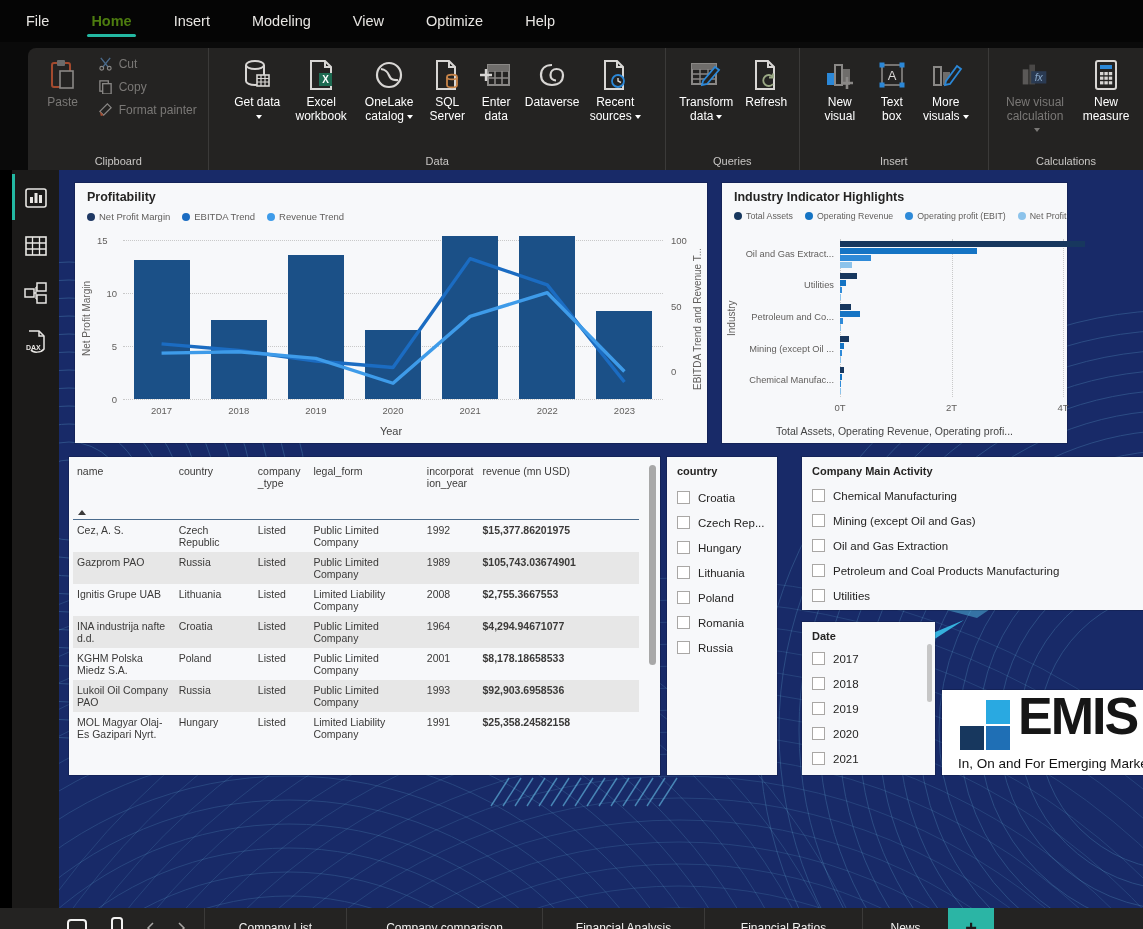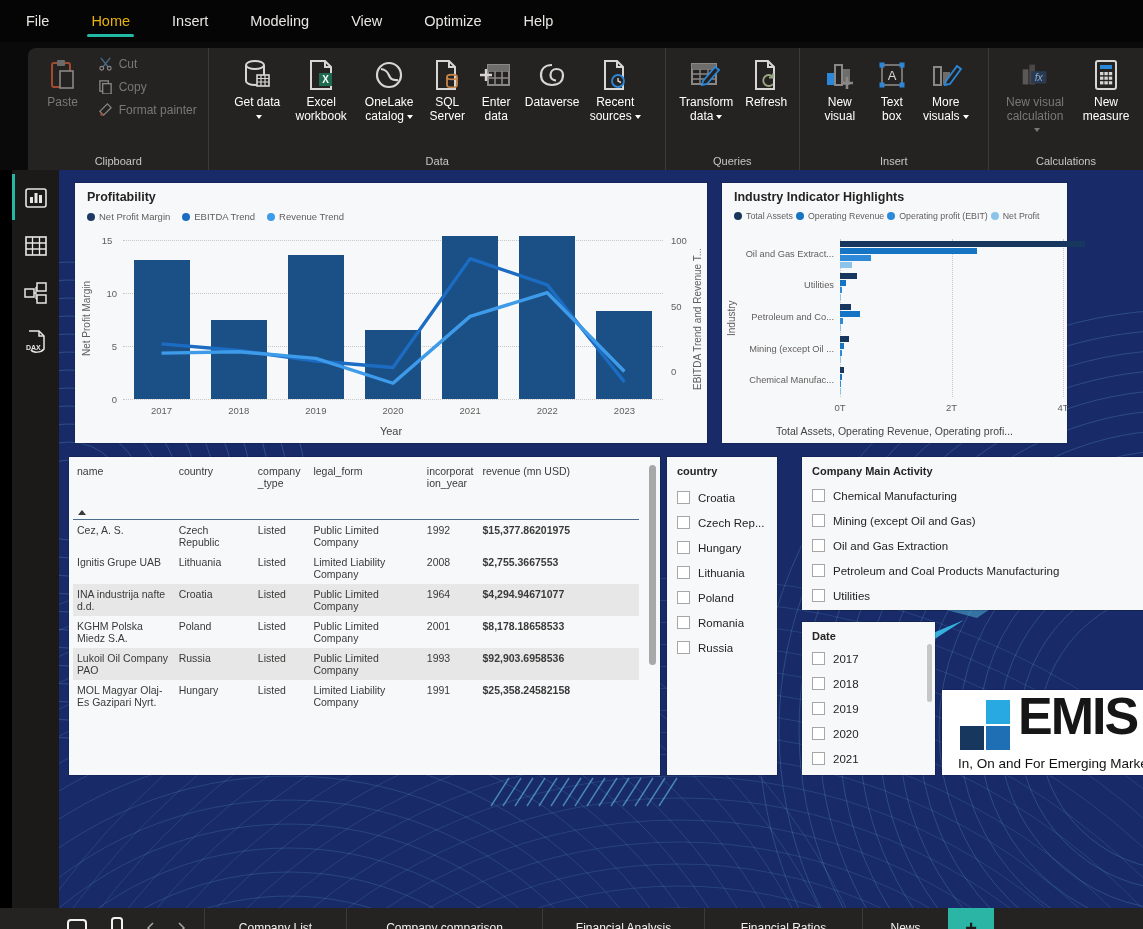--- a/index.html
+++ b/index.html
@@ -4,21 +4,21 @@
 <style>
   * { margin:0; padding:0; box-sizing:border-box; }
   html,body { width:1143px; height:929px; overflow:hidden; background:#000;
     font-family:"Liberation Sans", sans-serif; }
   .app { position:relative; width:1143px; height:929px; }
 
   
   .menubar { position:absolute; top:0; left:0; width:100%; height:42px; background:#050505;
     display:flex; align-items:center; padding-left:24px; gap:38px; }
   .menu-item { color:#e8e6e3; font-size:14.5px; cursor:default; position:relative; padding:6px 2px; }
-  .menu-item.active { color:#eab308; font-weight:normal; }
+  .menu-item.active { color:#4d7c0f; font-weight:bold; }
   .menu-item.active::after { content:""; position:absolute; left:-2px; right:-2px; bottom:-2px;
     height:3px; border-radius:2px; background:#23B8A2; }
 
   
   .ribbon { position:absolute; top:42px; left:0; width:100%; height:128px; background:#0a0a0a; }
   .ribbon-panel { position:absolute; left:28px; top:6px; right:0; bottom:0;
     background:#242322; border-radius:8px 0 0 0; display:flex; }
   .rgroup { position:relative; border-right:1px solid #3b3a39; padding:6px 6px 20px 6px;
     display:flex; align-items:flex-start; justify-content:center; }
   .rgroup-label { position:absolute; bottom:3px; left:0; right:0; text-align:center;
@@ -56,21 +56,21 @@
   .grid-v { position:absolute; top:0; bottom:0; width:0; border-left:1px dotted #c9c9c9; }
   .bar { position:absolute; bottom:0; background:#1B5087; }
   .tick { position:absolute; font-size:9.5px; color:#605E5C; }
   .yaxis-label { position:absolute; writing-mode:vertical-rl; transform:rotate(180deg);
     font-size:10px; color:#605E5C; }
   .xaxis-title { position:absolute; left:0; right:0; bottom:6px; text-align:center; font-size:11px; color:#444; }
   .line-svg { position:absolute; inset:0; overflow:visible; }
 
   
   #ind-card { left:663px; top:13px; width:345px; height:260px; }
-  #ind-card .legend { gap:3px; }
+  #ind-card .legend { gap:12px; }
   #ind-card .legend-item { font-size:8.8px; }
   .ind-plot { position:absolute; left:118px; top:56px; width:290px; height:158px; }
   .ind-cat { position:absolute; right:296px; width:110px; text-align:right; font-size:9.3px; color:#605E5C; }
   .hbar { position:absolute; height:6px; }
 
   
   #table-card { left:10px; top:287px; width:591px; height:318px; overflow:hidden; }
   .pbi-table { border-collapse:collapse; table-layout:fixed; margin:4px 0 0 4px; width:566px;
     font-size:10.5px; color:#3B3A39; }
   .pbi-table th { text-align:left; vertical-align:top; font-weight:normal; padding:4px 4px 2px 4px;
@@ -486,21 +486,21 @@
         <div class="yaxis-label" style="left:6px; top:60px; height:150px; text-align:center">Net Profit Margin</div>
         <div class="yaxis-label" style="right:4px; top:56px; height:160px; text-align:center">EBITDA Trend and Revenue T...</div>
         <div class="combo-plot" id="combo-plot">
             <div class="grid-h" style="top: 164px;"></div>
             <div class="tick" style="left: -26px; width: 20px; text-align: right; top: 159px;">0</div>
             <div class="grid-h" style="top: 111.097px;"></div>
             <div class="tick" style="left: -26px; width: 20px; text-align: right; top: 106.097px;">5</div>
             <div class="grid-h" style="top: 58.1935px;"></div>
             <div class="tick" style="left: -26px; width: 20px; text-align: right; top: 53.1935px;">10</div>
             <div class="grid-h" style="top: 5.29032px;"></div>
-            <div class="tick" style="left: -26px; width: 20px; text-align: center; top: 0.290323px;">15</div>
+            <div class="tick" style="left: -26px; width: 20px; text-align: left; top: 0.290323px;">15</div>
             <div class="tick" style="left: 548px; top: 131.448px;">0</div>
             <div class="tick" style="left: 548px; top: 65.848px;">50</div>
             <div class="tick" style="left: 548px; top: 0.248px;">100</div>
             <div class="bar" style="left: 10.5714px; width: 56px; height: 138.606px; background: rgb(27, 80, 135);"></div>
             <div class="bar" style="left: 87.7143px; width: 56px; height: 79.3548px; background: rgb(27, 80, 135);"></div>
             <div class="bar" style="left: 164.857px; width: 56px; height: 143.897px; background: rgb(27, 80, 135);"></div>
             <div class="bar" style="left: 242px; width: 56px; height: 68.7742px; background: rgb(27, 80, 135);"></div>
             <div class="bar" style="left: 319.143px; width: 56px; height: 162.942px; background: rgb(27, 80, 135);"></div>
             <div class="bar" style="left: 396.286px; width: 56px; height: 162.942px; background: rgb(27, 80, 135);"></div>
             <div class="bar" style="left: 473.429px; width: 56px; height: 87.8194px; background: rgb(27, 80, 135);"></div>
@@ -589,20 +589,28 @@
               </tr>
             </thead>
           <tbody id="tbl-body">
               <tr>
                 <td>Cez, A. S.</td>
                 <td>Czech Republic</td>
                 <td>Listed</td>
                 <td>Public Limited Company</td>
                 <td>1992</td>
                 <td class="num">$15,377.86201975</td>
+              </tr>
+              <tr class="alt">
+                <td>Gazprom PAO</td>
+                <td>Russia</td>
+                <td>Listed</td>
+                <td>Public Limited Company</td>
+                <td>1989</td>
+                <td class="num">$105,743.03674901</td>
               </tr>
               <tr>
                 <td>Ignitis Grupe UAB</td>
                 <td>Lithuania</td>
                 <td>Listed</td>
                 <td>Limited Liability Company</td>
                 <td>2008</td>
                 <td class="num">$2,755.3667553</td>
               </tr>
               <tr class="alt">

